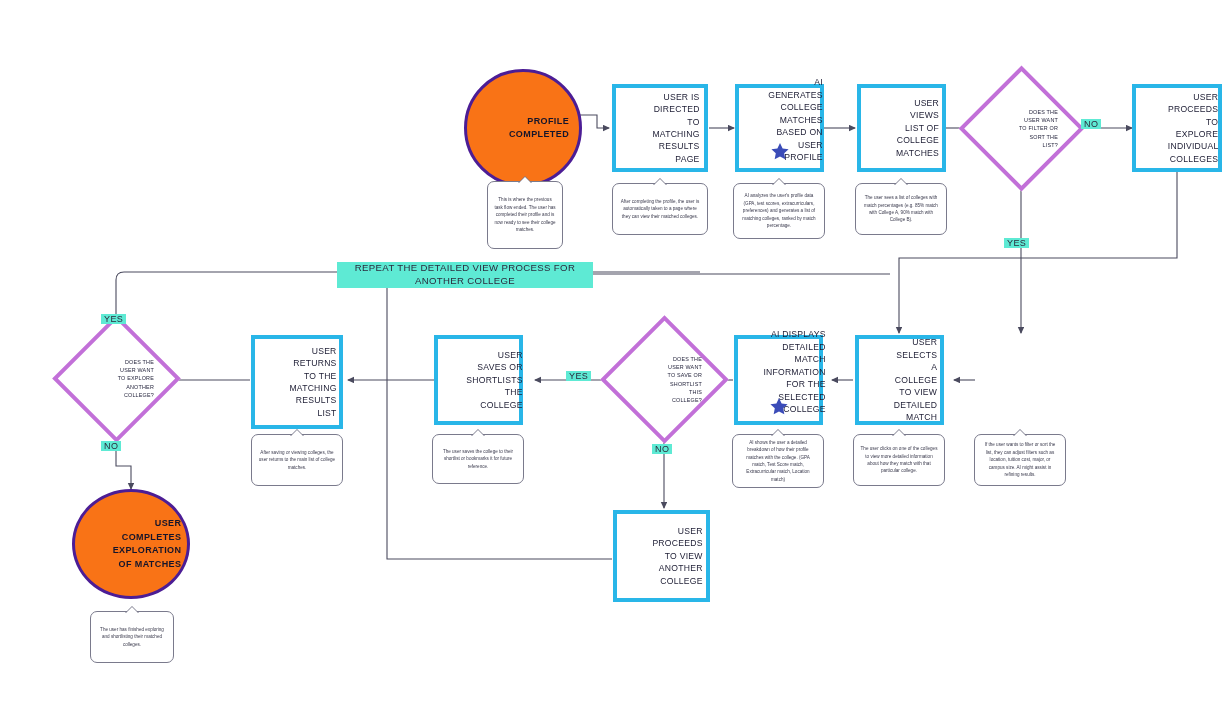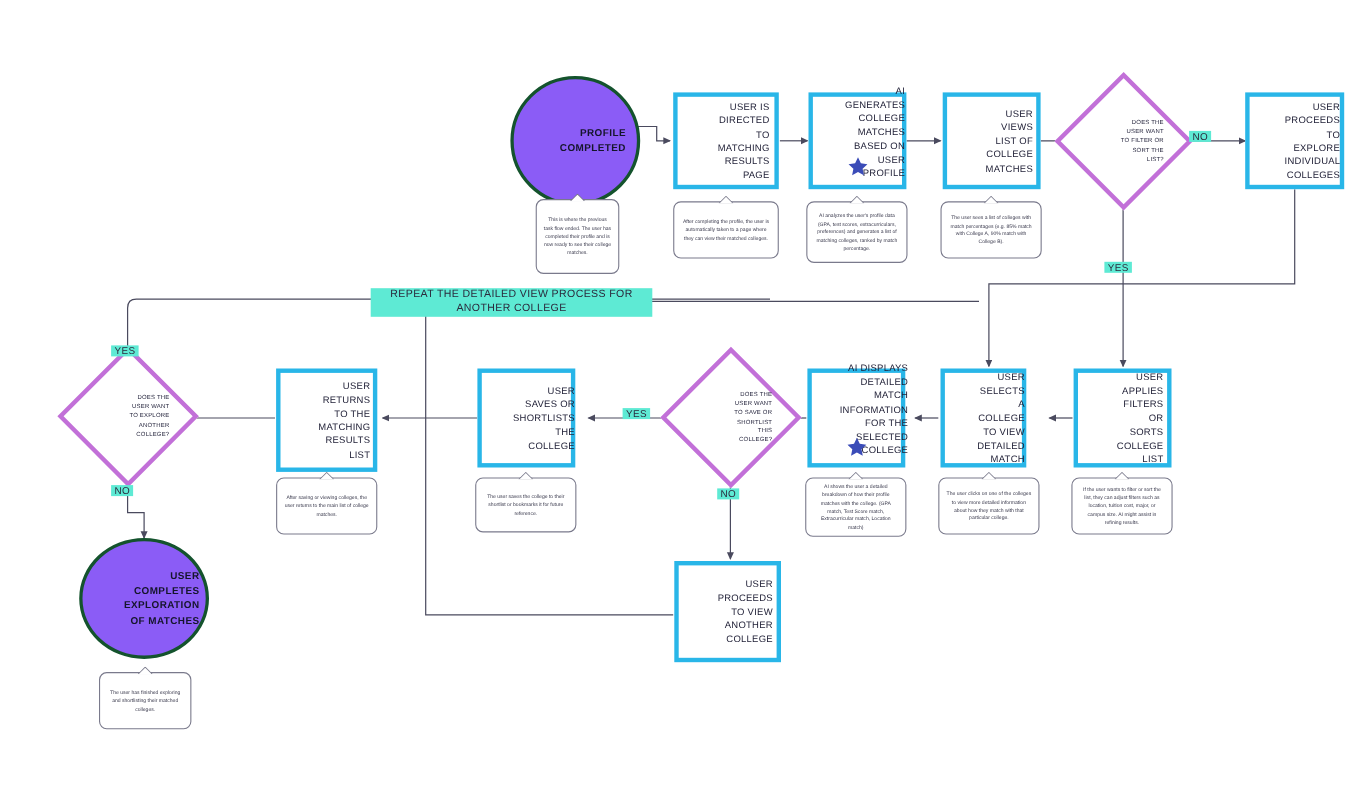--- a/index.html
+++ b/index.html
@@ -10,21 +10,21 @@
 
   .node{position:absolute;box-sizing:border-box;display:flex;align-items:center;
         justify-content:center;text-align:right;padding-left:32px;}
 
   
   .proc{border:4px solid #29b6e8;background:#ffffff;}
   .proc .txt{font-size:8.6px;line-height:1.45;letter-spacing:.25px;color:#1c1c33;
              padding:0 6px;font-weight:400;}
 
   
-  .term{background:#8b5cf6;border:3px solid #14532d;border-radius:50%;}
+  .term{background:#f97316;border:3px solid #4c1d95;border-radius:50%;}
   .term .txt{font-size:9px;line-height:1.5;font-weight:700;letter-spacing:.4px;
              color:#15152b;padding:0 14px;}
 
   
   .dec{background:transparent;}
   .dec .diamond{position:absolute;left:0;top:0;width:100%;height:100%;
       background:#ffffff;border:4px solid #c270d8;
       transform:rotate(45deg);box-sizing:border-box;}
   .dec .txt{position:relative;z-index:2;font-size:5.4px;line-height:1.5;
       letter-spacing:.2px;color:#25253d;padding:0 8px;}
@@ -194,32 +194,29 @@
           <path fill="currentColor" d="M12 2.2l3.0 6.3 6.8.9-5 4.7 1.3 6.8L12 17.6 5.9 20.9l1.3-6.8-5-4.7 6.8-.9z"></path>
         </svg>
     </span>
   </div>
   <div class="note" style="left:732px;top:434px;width:92px;height:54px;">
     <span class="tailb"></span>
     <span class="tail"></span>
     <span class="txt">AI shows the user a detailed breakdown of how their profile matches with the college. (GPA match, Test Score match, Extracurricular match, Location match)</span>
   </div>
 
-  <div class="node proc" style="left:855px;top:335px;width:78px;height:90px;">
+  <div class="node proc" style="left:855px;top:335px;width:89px;height:90px;">
     <span class="txt">USER SELECTS A COLLEGE TO VIEW DETAILED MATCH</span>
   </div>
   <div class="note" style="left:853px;top:434px;width:92px;height:52px;">
     <span class="tailb"></span>
     <span class="tail"></span>
     <span class="txt">The user clicks on one of the colleges to view more detailed information about how they match with that particular college.</span>
   </div>
 
-  <div class="node proc" style="left:976px;top:335px;width:89px;height:90px;">
-    <span class="txt">USER APPLIES FILTERS OR SORTS COLLEGE LIST</span>
-  </div>
   <div class="note" style="left:974px;top:434px;width:92px;height:52px;">
     <span class="tailb"></span>
     <span class="tail"></span>
     <span class="txt">If the user wants to filter or sort the list, they can adjust filters such as location, tuition cost, major, or campus size. AI might assist in refining results.</span>
   </div>
 
   <div class="node term" style="left:72px;top:489px;width:118px;height:110px;">
     <span class="txt">USER COMPLETES EXPLORATION OF MATCHES</span>
   </div>
   <div class="note" style="left:90px;top:611px;width:84px;height:52px;">

